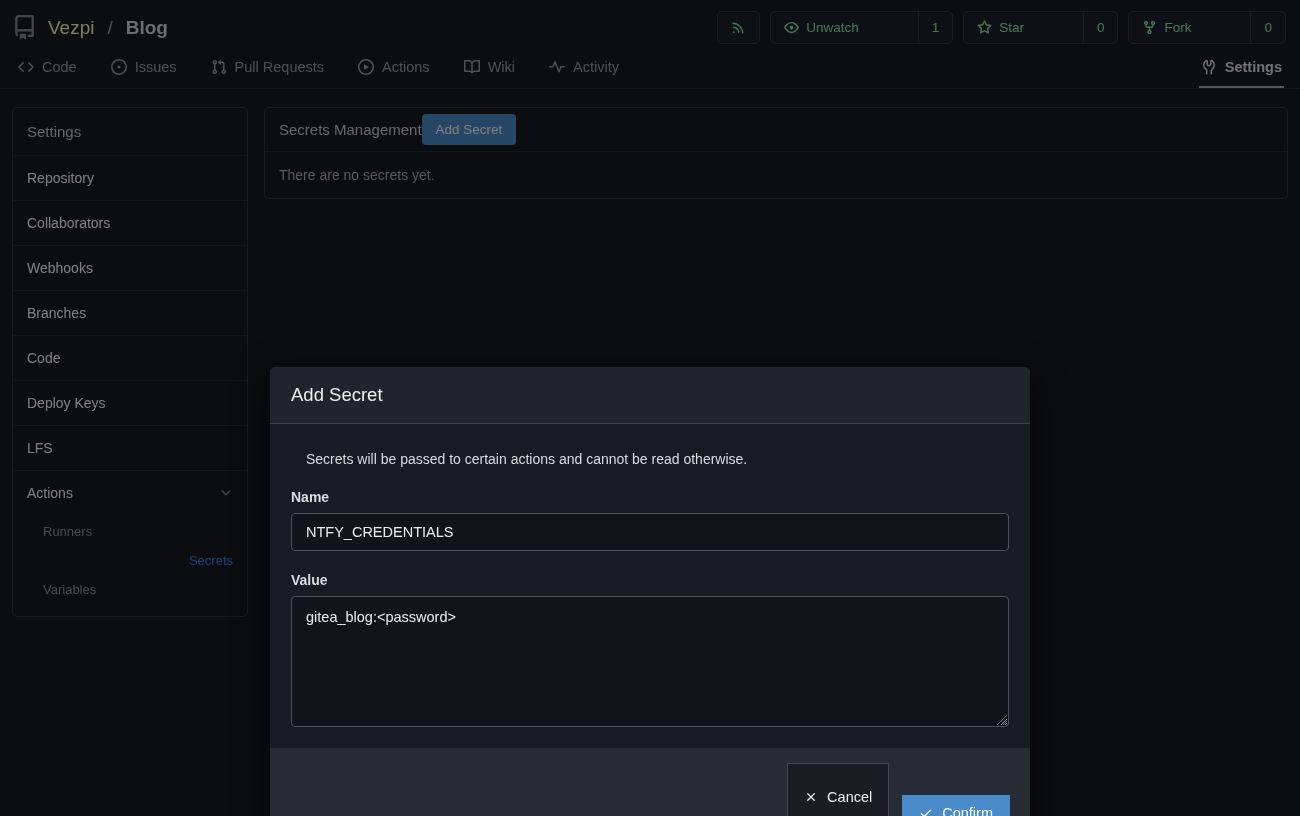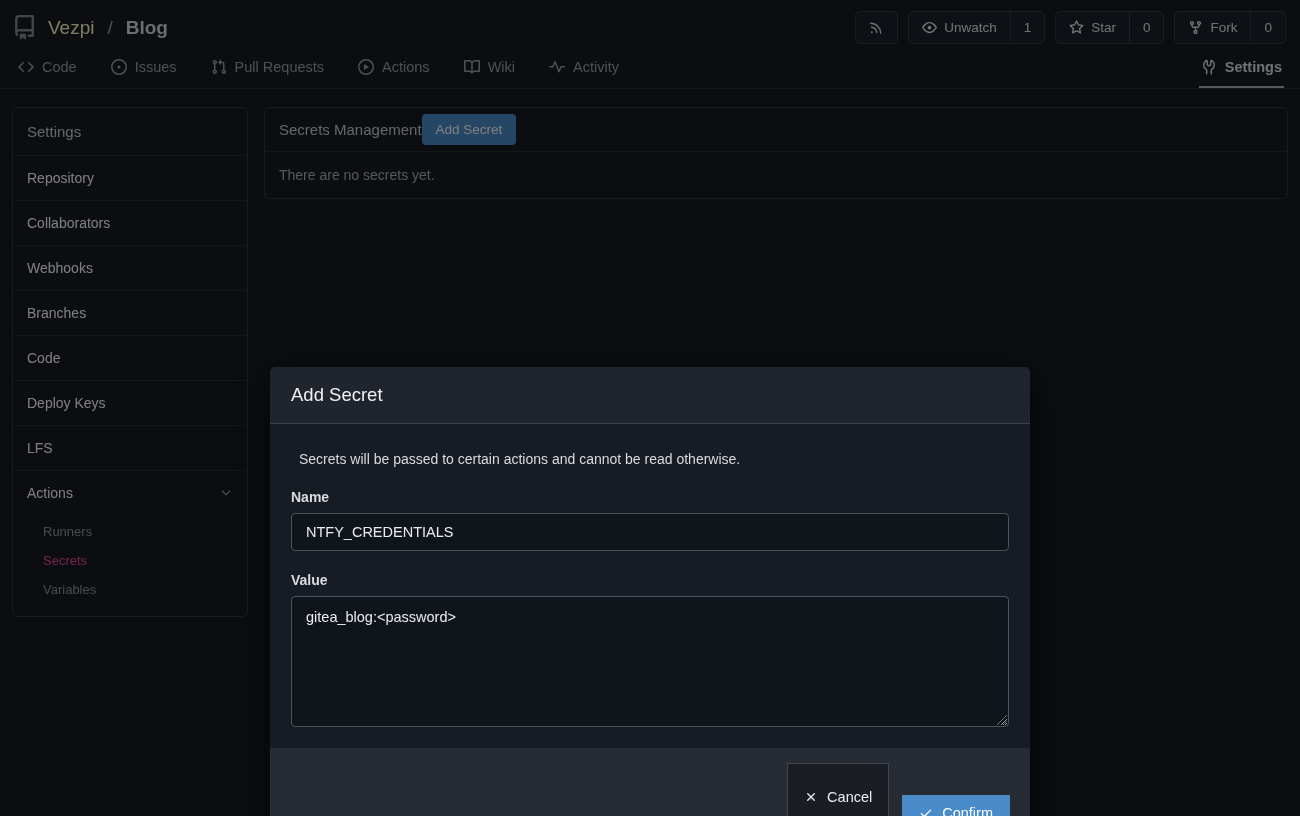--- a/index.html
+++ b/index.html
@@ -33,21 +33,21 @@
   }
   .repo-title{display:flex;align-items:center;gap:11px;font-size:19px;color:#d6dade;}
   .repo-title .icon{color:#848c95;}
   .repo-title .icon svg{width:25px;height:25px;}
   .repo-owner{color:#fef9c3;text-decoration:none;cursor:pointer;}
   .repo-sep{color:#9aa2ab;margin:0 2px;}
   .repo-name{color:#d6dade;font-weight:700;text-decoration:none;cursor:pointer;}
   .repo-actions{display:flex;gap:10px;align-items:center;}
   .btn-group{
     display:flex;align-items:flex-start;border:1px solid #353c45;border-radius:5px;
-    overflow:hidden;background:#1b2028;color:#e5e5e5;font-size:13.5px;cursor:pointer;
+    overflow:hidden;background:#1b2028;color:#86efac;font-size:13.5px;cursor:pointer;gap:46px;
   }
   .btn-seg{display:flex;align-items:center;gap:7px;padding:8px 13px;}
   .btn-seg .icon svg{width:15px;height:15px;}
   .btn-count{display:flex;align-items:center;padding:8px 13px;border-left:1px solid #353c45;}
   .btn-icon-only{padding:8px 13px;}
 
   
   .repo-tabs{
     display:flex;justify-content:space-between;align-items:flex-end;
     padding:0 16px;border-bottom:1px solid var(--divider);margin-top:2px;
@@ -68,21 +68,21 @@
   }
   .menu-title{padding:15px 14px;font-size:15px;color:#c9ced4;}
   .menu-item{
     padding:14px;font-size:14px;color:#ffffff;border-top:1px solid var(--divider);
     cursor:pointer;display:flex;justify-content:space-between;align-items:center;
   }
   .menu-item .icon{color:#8a929b;}
   .menu-item .icon svg{width:14px;height:14px;}
   .submenu{padding:2px 0 12px;}
   .submenu-item{padding:7px 14px 7px 30px;font-size:13px;color:#8f969f;cursor:pointer;}
-  .submenu-item.active{color:#ec4899;}
+  .submenu-item.active{color:#3b82f6;text-align:right;}
 
   .panel{flex:1;border:1px solid var(--panel-border);border-radius:5px;overflow:hidden;}
   .panel-header{
     display:flex;align-items:center;
     padding:5px 14px;min-height:44px;border-bottom:1px solid var(--divider);
   }
   .panel-title{font-size:15px;color:#c9ced4;}
   .btn-primary{
     background:var(--primary);color:#ffffff;border:none;border-radius:4px;
     padding:8px 14px;font-size:13.5px;cursor:pointer;
@@ -95,21 +95,21 @@
   .modal{
     position:absolute;left:270px;top:367px;width:760px;z-index:10;
     background:var(--modal-bg);border-radius:5px;overflow:hidden;
     box-shadow:0 10px 34px rgba(0,0,0,0.65);
   }
   .modal-header{
     background:var(--modal-header-bg);padding:17px 21px;
     font-size:18.5px;color:#eef0f2;border-bottom:1px solid #3a414b;
   }
   .modal-content{padding:21px;}
-  .modal-desc{font-size:14px;color:#d8dce0;margin:6px 8px 22px;}
+  .modal-desc{font-size:14px;color:#d8dce0;margin:6px 15px 22px;}
   .field-label{font-size:14px;font-weight:700;color:#d8dce0;margin:0 0 8px;}
   .field-label.second{margin-top:21px;}
   .text-input{
     display:block;width:100%;background:var(--input-bg);border:1px solid var(--input-border);
     border-radius:4px;color:#eaedf0;font-size:14.5px;padding:10px 14px;
     font-family:"Liberation Sans", sans-serif;outline:none;
   }
   .textarea-wrap{position:relative;}
   textarea.text-input{height:131px;resize:vertical;line-height:1.45;}
   .resize-grip{

